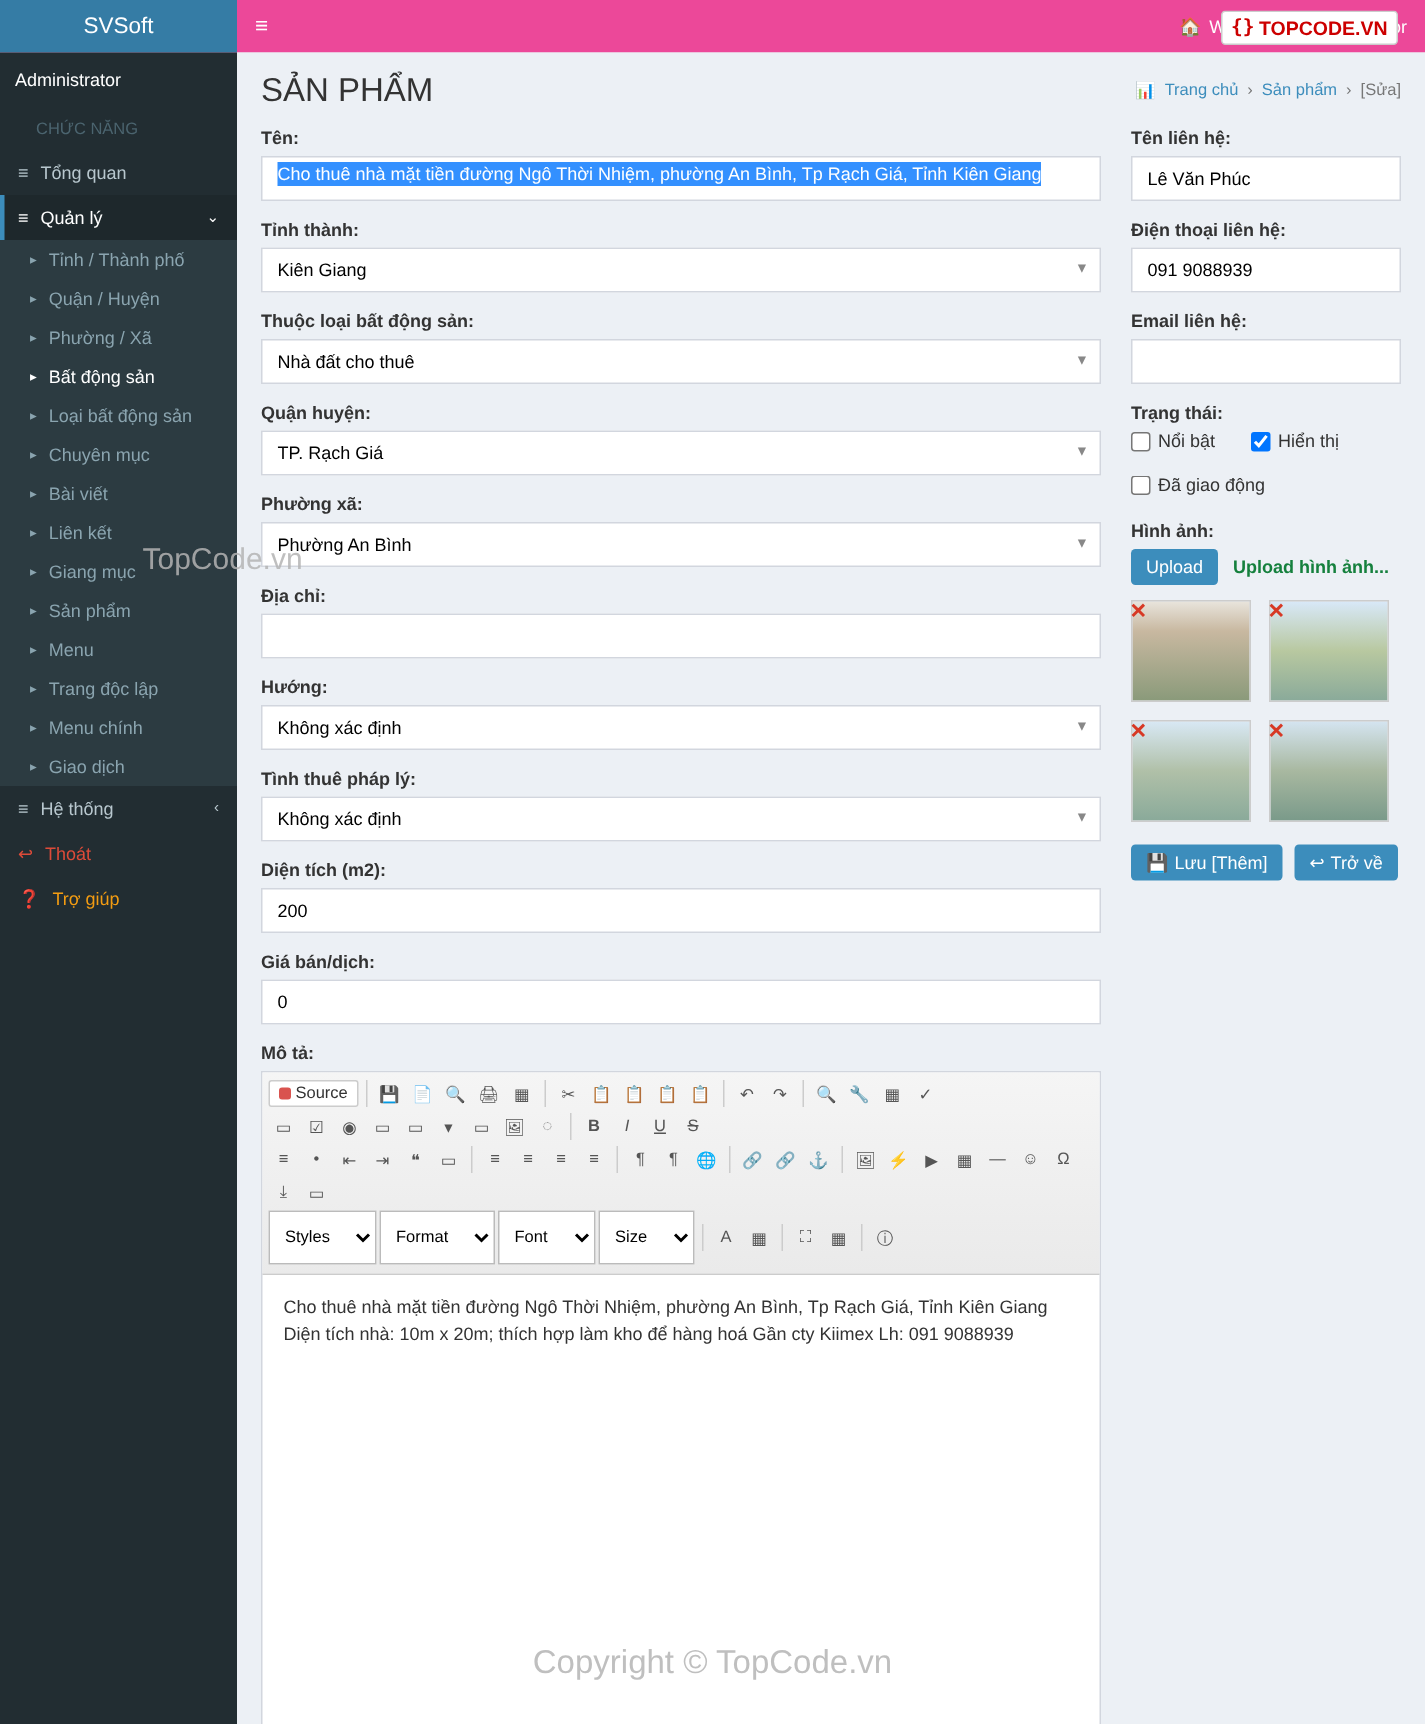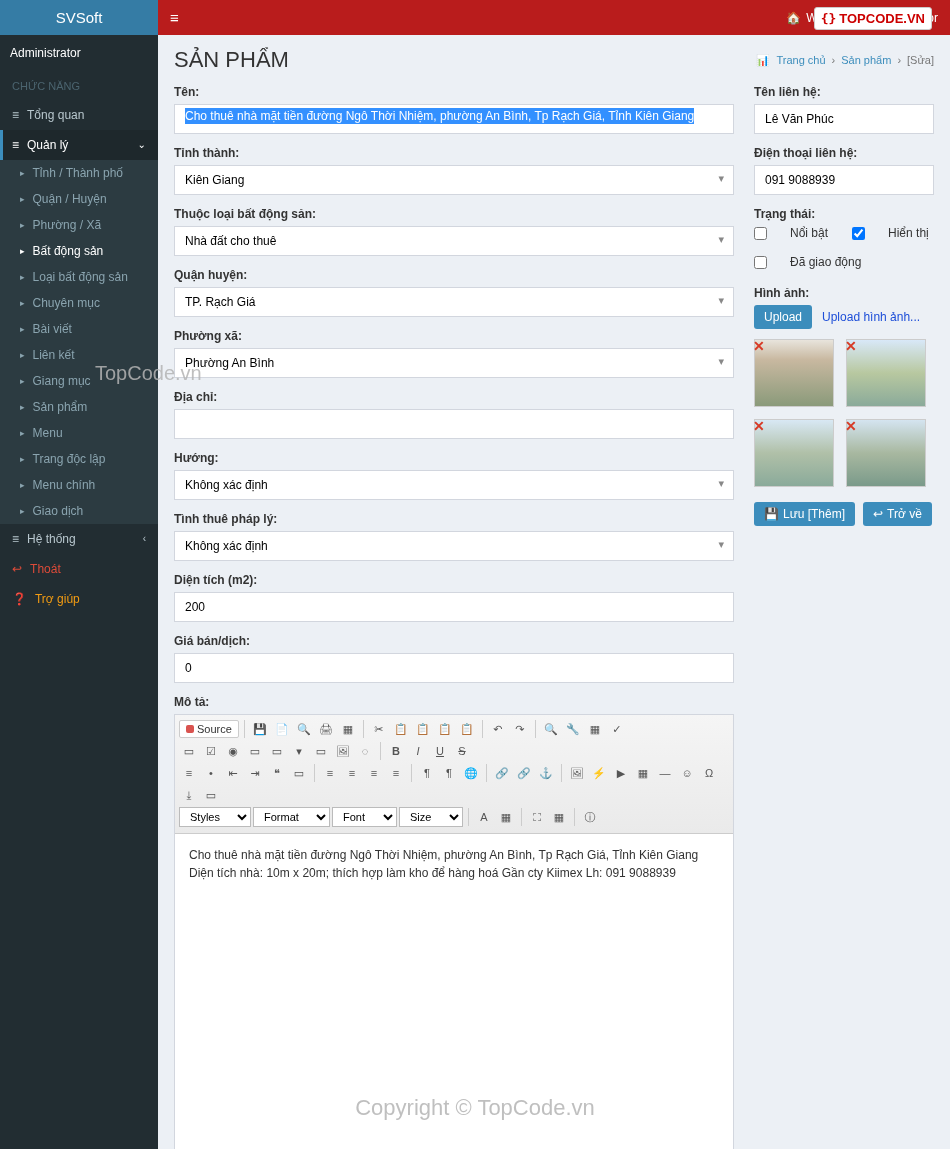--- a/index.html
+++ b/index.html
@@ -1,32 +1,32 @@
 <!DOCTYPE html>
 <html><head>
 <meta charset="utf-8">
 <style>
 * { box-sizing: border-box; margin: 0; padding: 0; }
 body { font-family: 'Helvetica Neue', Arial, sans-serif; font-size: 13px; color: #333; background: #ecf0f5; }
 .wrapper { display: flex; min-height: 100vh; flex-direction: column; }
 
 
-.main-header { display: flex; height: 35px; background: #b91c1c; color: #fff; }
+.main-header { display: flex; height: 35px; background: #ec4899; color: #fff; }
 .logo { width: 158px; background: #357ca5; text-align: center; line-height: 35px; font-size: 15px; }
 .navbar { flex: 1; display: flex; justify-content: space-between; align-items: center; padding: 0 12px; }
 .sidebar-toggle { color: #fff; font-size: 15px; cursor: pointer; }
 .nav-right { display: flex; gap: 18px; align-items: center; font-size: 12px; }
 .nav-right a { color: #fff; text-decoration: none; display: flex; align-items: center; gap: 5px; }
 
 
 .main-body { display: flex; flex: 1; }
 .sidebar { width: 158px; background: #222d32; color: #b8c7ce; font-size: 12px; }
 .user-panel { padding: 10px; color: #fff; line-height: 1.4; }
 .user-panel .name { font-size: 12px; color: #fff; }
-.sidebar-header { color: #4b646f; padding: 8px 12px; font-size: 11px; }
+.sidebar-header { color: #4b646f; padding: 8px 24px; font-size: 11px; }
 .nav-item { display: flex; align-items: center; padding: 8px 12px; cursor: pointer; color: #b8c7ce; gap: 8px; }
 .nav-item.active { background: #1e282c; color: #fff; border-left: 3px solid #3c8dbc; padding-left: 9px; }
 .nav-item .arrow { margin-left: auto; font-size: 10px; }
 .treeview { background: #2c3b41; }
 .tree-item { display: flex; align-items: center; padding: 6px 12px 6px 20px; cursor: pointer; color: #8aa4af; gap: 8px; font-size: 12px; }
 .tree-item.active { color: #fff; }
 .tree-item .caret { font-size: 9px; }
 .logout { color: #dd4b39; display: flex; align-items: center; gap: 8px; padding: 8px 12px; cursor: pointer; }
 .help { color: #f39c12; display: flex; align-items: center; gap: 8px; padding: 8px 12px; cursor: pointer; }
 
@@ -44,46 +44,46 @@
 
 .form-group { margin-bottom: 12px; }
 .form-group label { display: block; font-weight: bold; font-size: 12px; margin-bottom: 5px; color: #333; }
 .form-control { width: 100%; height: 30px; padding: 4px 10px; border: 1px solid #d2d6de; background: #fff; font-size: 12px; border-radius: 0; }
 .form-control.highlight { background: #fff; }
 .select-wrap { position: relative; }
 .select-wrap::after { content: "▾"; position: absolute; right: 10px; top: 7px; color: #888; font-size: 11px; pointer-events: none; }
 select.form-control { appearance: none; -webkit-appearance: none; padding-right: 24px; }
 
 .checkbox-row { display: flex; gap: 24px; margin-bottom: 10px; font-size: 12px; }
-.checkbox-row label { display: flex; align-items: center; gap: 23px; font-weight: normal; }
+.checkbox-row label { display: flex; align-items: center; gap: 5px; font-weight: normal; }
 
 .upload-row { display: flex; align-items: center; gap: 10px; margin-bottom: 10px; }
 .btn-upload { background: #3c8dbc; color: #fff; padding: 5px 10px; border: none; font-size: 12px; cursor: pointer; border-radius: 3px; }
-.upload-hint { font-size: 12px; color: #1d4ed8; }
+.upload-hint { font-size: 12px; color: #15803d; font-weight: bold; }
 
 .thumbs { display: flex; flex-wrap: wrap; gap: 12px; margin-bottom: 15px; }
 .thumb { width: 80px; height: 68px; border: 1px solid #ccc; padding: 3px; position: relative; background: linear-gradient(180deg,#b8c4a8 0%, #aab89a 40%, #8a8a7a 100%); }
 .thumb .del { position: absolute; top: -2px; left: -2px; color: #d73925; font-weight: bold; font-size: 14px; cursor: pointer; }
 .thumb.t1 { background: linear-gradient(180deg,#e8e4dc 0%, #c8b8a0 30%, #8a9a7a 100%); }
 .thumb.t2 { background: linear-gradient(180deg,#d8e8f8 0%, #b8c8a0 50%, #8aaa9a 100%); }
 .thumb.t3 { background: linear-gradient(180deg,#d8e8f4 0%, #b0c0a8 50%, #8aaa9a 100%); }
 .thumb.t4 { background: linear-gradient(180deg,#d4e4f0 0%, #a8b8a0 50%, #7a9a8a 100%); }
 
 .action-btns { display: flex; gap: 8px; }
 .btn-primary { background: #3c8dbc; color: #fff; padding: 5px 10px; border: none; font-size: 12px; cursor: pointer; border-radius: 3px; display: flex; align-items: center; gap: 4px; }
 
 
 .editor { border: 1px solid #d2d6de; background: #fff; }
 .editor-toolbar { background: linear-gradient(#f5f5f5, #eaeaea); border-bottom: 1px solid #ccc; padding: 4px; }
 .tb-row { display: flex; gap: 2px; flex-wrap: wrap; align-items: center; margin-bottom: 2px; }
 .tb-sep { width: 1px; height: 18px; background: #ccc; margin: 0 3px; }
 .tb-btn { width: 20px; height: 20px; border: 1px solid transparent; display: inline-flex; align-items: center; justify-content: center; font-size: 11px; cursor: pointer; color: #555; border-radius: 2px; }
 .tb-src { display: flex; align-items: center; gap: 3px; padding: 2px 6px; border: 1px solid #ccc; background: #fff; font-size: 11px; cursor: pointer; border-radius: 2px; }
 .tb-src .dot { width: 8px; height: 8px; background: #d9534f; border-radius: 2px; }
-.tb-select { font-size: 11px; height: 20px; border: 1px solid #bbb; background: #fff; padding: 0 14px 0 6px; cursor: pointer; }
+.tb-select { font-size: 11px; height: 36px; border: 1px solid #bbb; background: #fff; padding: 0 14px 0 6px; cursor: pointer; }
 .editor-body { min-height: 350px; padding: 12px 14px; font-size: 12px; line-height: 1.5; color: #333; resize: vertical; overflow: auto; position: relative; }
 
 
 .watermark-top { position: fixed; top: 7px; right: 18px; background: #fff; color: #c00; padding: 3px 6px; border-radius: 3px; font-weight: bold; font-size: 13px; border: 1px solid #ccc; display:flex; align-items:center; gap:3px; z-index: 1000; }
 .watermark-top .ico { font-family: monospace; }
 .watermark-center { position: fixed; top: 362px; left: 95px; color: rgba(180,180,180,0.85); font-size: 20px; font-weight: 400; pointer-events: none; z-index: 999; }
 .watermark-bottom { position: fixed; bottom: 28px; left: 50%; transform: translateX(-50%); color: rgba(180,180,180,0.85); font-size: 22px; pointer-events: none; z-index: 999; }
 
 .sel-text { background: #3390ff; color: #fff; padding: 1px 0; }
 </style>
@@ -356,20 +356,24 @@
           </div>
 
           <div class="col-right">
             <div class="form-group">
               <label>Tên liên hệ:</label>
               <input class="form-control" value="Lê Văn Phúc" style="">
             </div>
             <div class="form-group">
               <label>Điện thoại liên hệ:</label>
               <input class="form-control" value="091 9088939" style="">
+            </div>
+            <div class="form-group">
+              <label>Email liên hệ:</label>
+              <input class="form-control" value="" style="">
             </div>
             <div class="form-group">
               <label>Trạng thái:</label>
               <div class="checkbox-row">
                 <label>
                     <input type="checkbox" style="">
                     <span>Nổi bật</span>
                   </label>
                 <label>
                     <input type="checkbox" checked="" style="">

